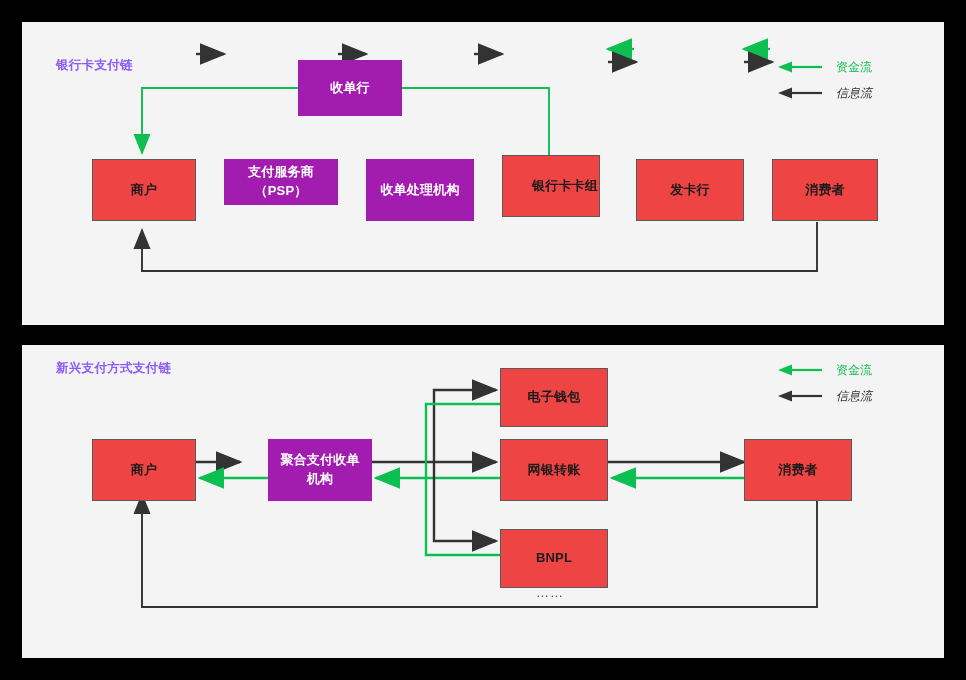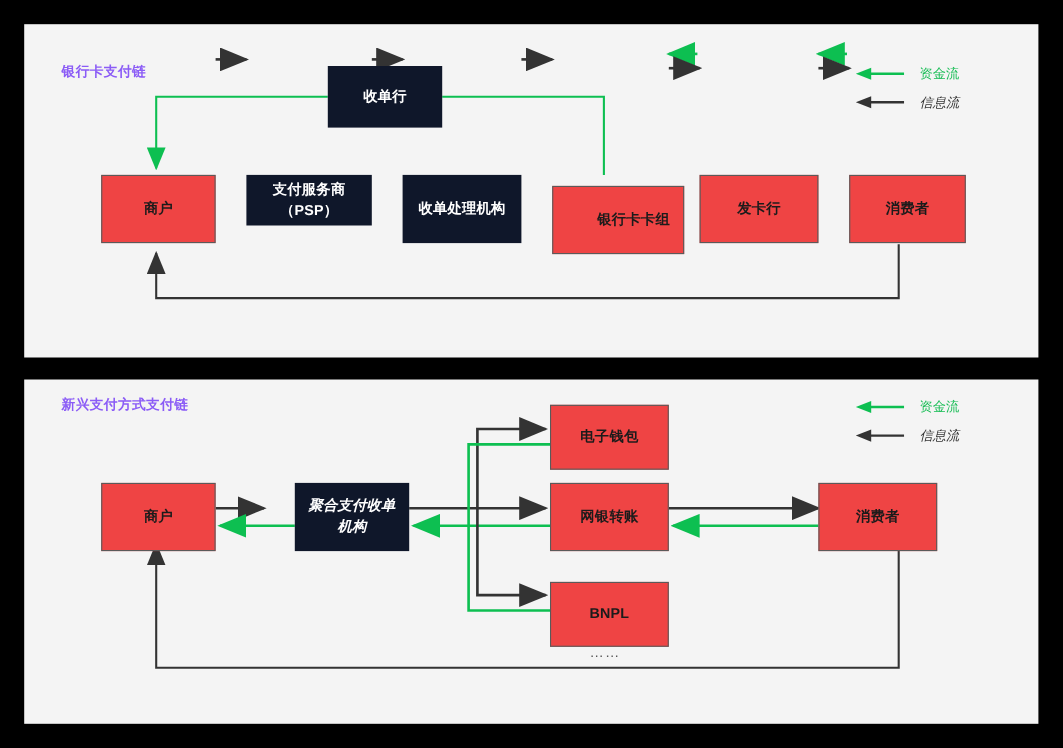--- a/index.html
+++ b/index.html
@@ -73,26 +73,26 @@
     line-height: 1.45;
     letter-spacing: 0.2px;
   }
   .node.white {
     background: #ef4444;
     border: 1.6px solid #5a5a5a;
     color: #1b1b1b;
     font-weight: bold;
   }
   .node.green {
-    background: #0f172a;
+    background: #a21caf;
     border: none;
     color: #ffffff;
     font-weight: bold;
   }
-  .node.green.thin { font-weight: bold; font-style: italic; }
+  .node.green.thin { font-weight: bold; }
   .ellipsis {
     position: absolute;
     font-size: 13px;
     color: #555555;
     letter-spacing: 1px;
   }
 </style>
 </head>
 <body>
 
@@ -161,21 +161,21 @@
       <span>
         <span>支付服务商</span><br>
         <span>（PSP）</span>
       </span>
     </div>
 
     <div class="node green" id="n-acquiring-processor" style="left:344px; top:137px; width:108px; height:62px;">
       <span>收单处理机构</span>
     </div>
 
-    <div class="node white" id="n-card-network" style="left:480px; top:147px; width:120px; height:62px;padding-left:28px;">
+    <div class="node white" id="n-card-network" style="left:480px; top:133px; width:98px; height:62px;padding-left:28px;">
       <span>银行卡卡组</span>
     </div>
 
     <div class="node white" id="n-issuing-bank" style="left:614px; top:137px; width:108px; height:62px;">
       <span>发卡行</span>
     </div>
 
     <div class="node white" id="n-consumer" style="left:750px; top:137px; width:106px; height:62px;">
       <span>消费者</span>
     </div>

